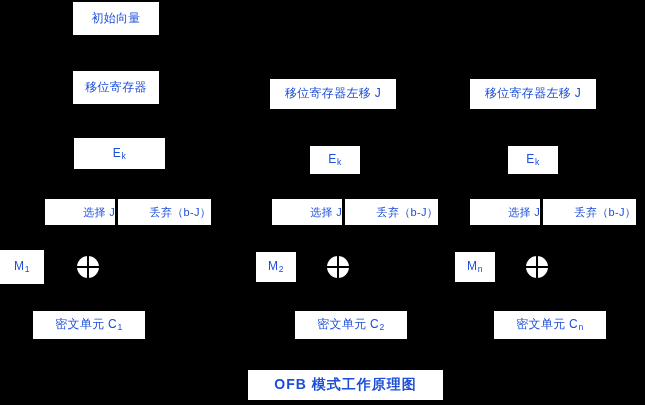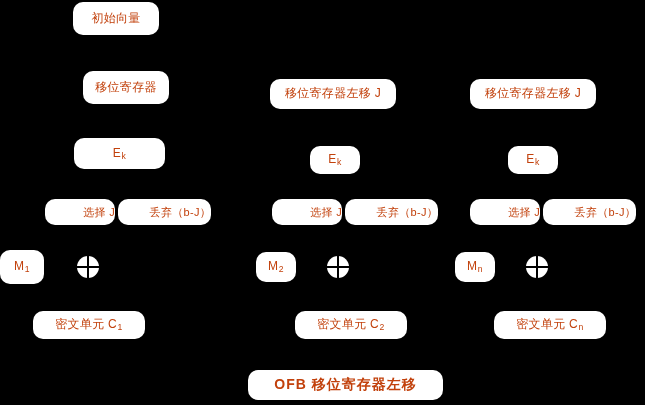--- a/index.html
+++ b/index.html
@@ -11,30 +11,29 @@
     position: relative;
     width: 645px;
     height: 405px;
     background: #000000;
     overflow: hidden;
     font-family: "Liberation Sans", "DejaVu Sans", sans-serif;
   }
   .node {
     position: absolute;
     background: #ffffff;
-    color: #c2410c;
+    color: #1d4ed8;
     display: flex;
     align-items: center;
     justify-content: center;
     box-sizing: border-box;
     line-height: 1.1;
     white-space: nowrap;
     font-size: 12px;
     letter-spacing: 0.3px;
-    border-radius: 10px;
   }
   .node.small {
     font-size: 11px;
     justify-content: flex-end;
   }
   .node.title {
     font-weight: bold;
     font-size: 14px;
     letter-spacing: 1px;
   }
@@ -75,21 +74,21 @@
 </style>
 </head>
 <body>
 
 <div id="canvas">
 
   <div class="node" style="left:73px; top:2px; width:86px; height:33px;">
     <span>初始向量</span>
   </div>
 
-  <div class="node" style="left:73px; top:71px; width:86px; height:33px;margin-left:10px;">
+  <div class="node" style="left:73px; top:71px; width:86px; height:33px;">
     <span>移位寄存器</span>
   </div>
 
   <div class="node" style="left:74px; top:138px; width:91px; height:31px;">
     <span>E</span>
       <sub>k</sub>
   </div>
 
   <div class="node small" style="left:45px; top:199px; width:70px; height:26px;">
     <span>选择 J</span>
@@ -163,16 +162,16 @@
   </div>
 
   <div class="xor" style="left:526px; top:256px;"></div>
 
   <div class="node" style="left:494px; top:311px; width:112px; height:28px;">
     <span>密文单元 C</span>
       <sub>n</sub>
   </div>
 
   <div class="node title" style="left:248px; top:370px; width:195px; height:30px;">
-    <span>OFB 移位寄存器左移</span>
+    <span>OFB 模式工作原理图</span>
   </div>
 
 </div>
 
 </body></html>

